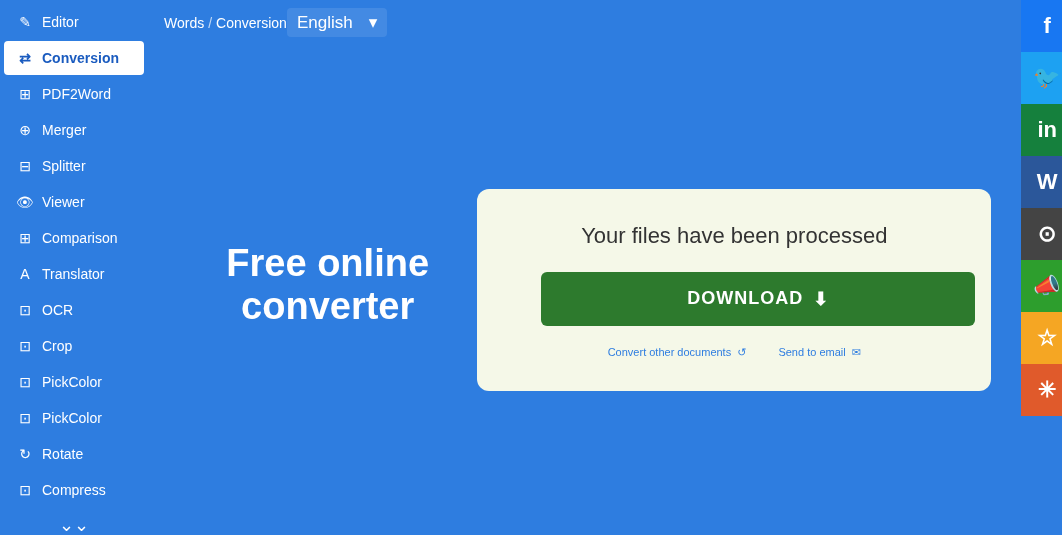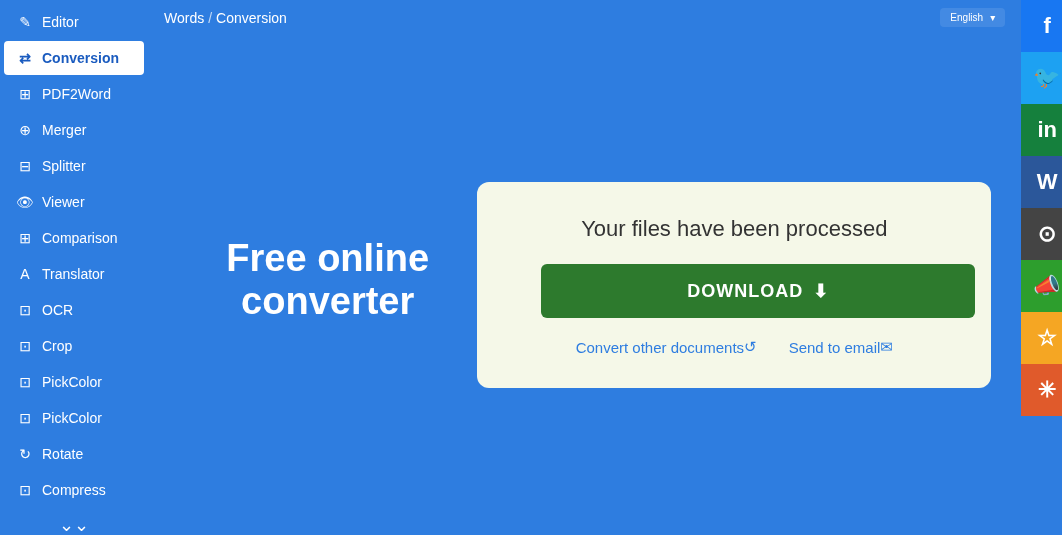--- a/index.html
+++ b/index.html
@@ -64,21 +64,21 @@
     #main {
       flex: 1;
       display: flex;
       flex-direction: column;
     }
 
     
     #header {
       display: flex;
       align-items: center;
-      justify-content: space-between;
+      justify-content: flex-start;
       padding: 8px 16px;
       background: #2e7de0;
     }
     .breadcrumb {
       display: flex;
       align-items: center;
       gap: 4px;
       color: white;
       font-size: 14px;
     }
@@ -90,23 +90,23 @@
       text-decoration: none;
       cursor: pointer;
     }
     .breadcrumb-current {
       color: white;
       font-weight: 500;
     }
     .lang-selector {
       display: flex;
       align-items: center;
-      gap: 7px;
-      color: white;
-      font-size: 10px;
+      gap: 16px;
+      color: white;
+      font-size: 17px;
       cursor: pointer;
       background: rgba(255,255,255,0.1);
       padding: 4px 10px;
       border-radius: 4px;
     }
 
     
     #content {
       flex: 1;
       display: flex;
@@ -163,24 +163,25 @@
       gap: 10px;
       margin-left: 48px;
     }
     .actions-row {
       display: flex;
       align-items: center;
       gap: 32px;
     }
     .action-link {
       color: #2e7de0;
-      font-size: 15px;
-      cursor: pointer;
-      display: flex;
-      align-items: center;
+      font-size: 11px;
+      cursor: pointer;
+      display: flex;
+      align-items: center;
+      gap: 6px;
       text-decoration: none;
     }
 
     
     #social-bar {
       width: 52px;
       display: flex;
       flex-direction: column;
       gap: 0;
       flex-shrink: 0;

